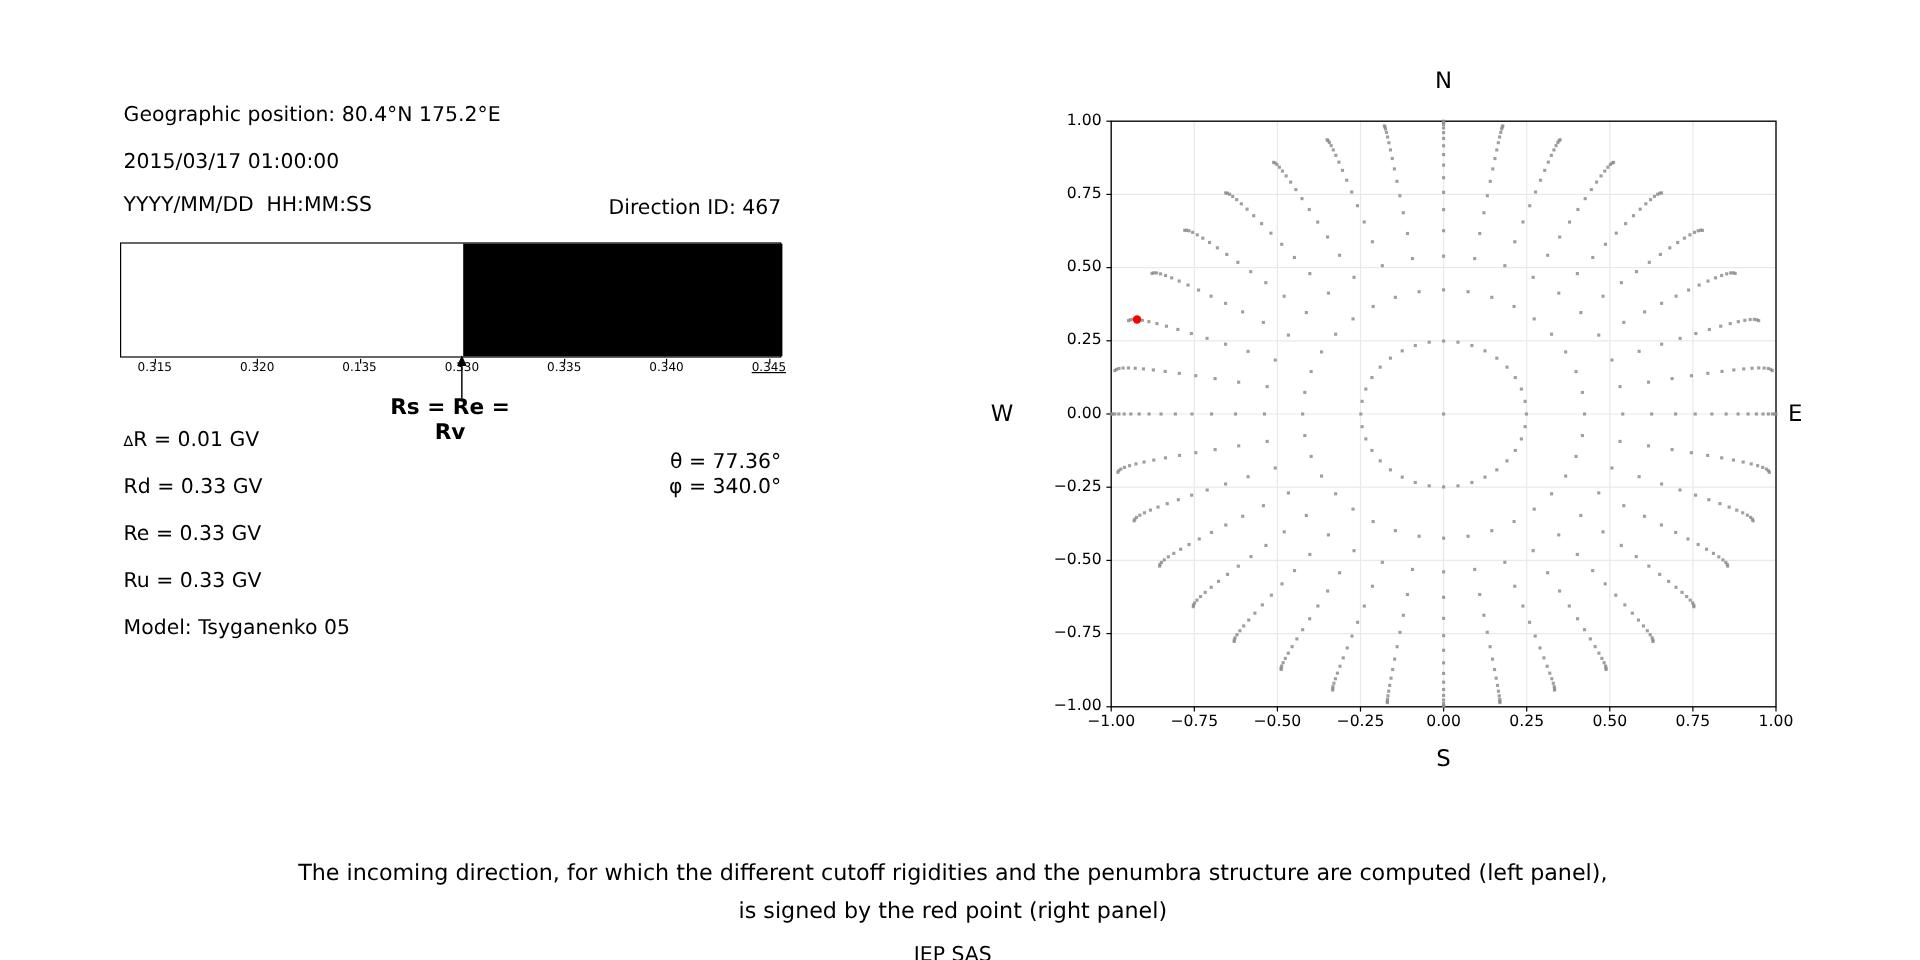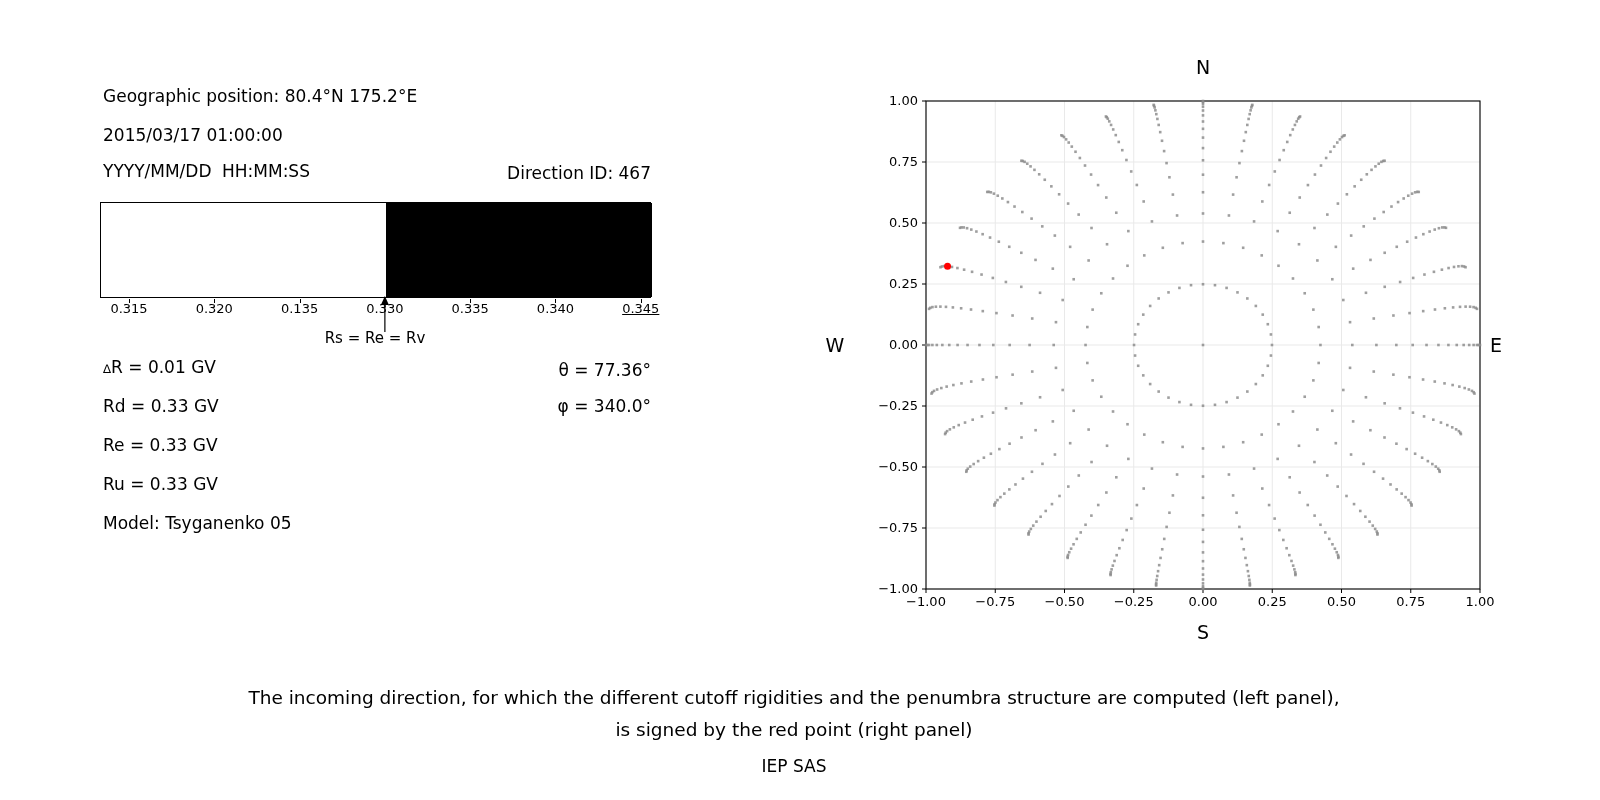--- a/index.html
+++ b/index.html
@@ -1,32 +1,32 @@
 <!DOCTYPE html>
 <html><head>
 <meta charset="utf-8">
 <style>
   html,body{margin:0;padding:0;background:#ffffff;}
   .figure{position:relative;width:1600px;height:800px;background:#ffffff;overflow:hidden;
           font-family:"DejaVu Sans","Liberation Sans",sans-serif;color:#000;}
   .abs{position:absolute;}
   .t17{font-size:17px;}
-  .t13{font-size:15px;}
+  .t13{font-size:18px;font-weight:bold;}
   .t11{font-size:17px;}
   .t19{font-size:19px;}
   .delta{font-size:12px;}
   .right-col{right:949px;text-align:center;}
   .penumbra-bar{position:absolute;left:100px;top:202px;width:551px;height:96px;
                 background:#ffffff;border:1.3px solid #000;box-sizing:border-box;}
   .penumbra-black{position:absolute;top:0;height:100%;background:#000;}
   .bar-tick{position:absolute;width:0;height:4px;border-left:1.3px solid #000;top:299px;}
-  .tick-label{position:absolute;width:70px;text-align:center;font-size:13px;}
+  .tick-label{position:absolute;width:70px;text-align:center;font-size:10px;}
   .sc-xtick{position:absolute;width:70px;text-align:center;font-size:13px;top:594px;}
   .sc-ytick{position:absolute;width:56px;text-align:right;font-size:13px;height:16px;line-height:16px;}
-  .caption{position:absolute;left:0;width:1588px;text-align:center;}
+  .caption{position:absolute;left:0;width:1588px;text-align:center;margin-top:30px;}
   svg{position:absolute;left:0;top:0;}
 </style>
 </head>
 <body>
 
 <div class="figure">
 
   <div class="abs t17" style="left:103px;top:86px;">Geographic position: 80.4°N 175.2°E</div>
   <div class="abs t17" style="left:103px;top:125px;">2015/03/17 01:00:00</div>
   <div class="abs t11" style="left:103px;top:161px;">YYYY/MM/DD</div>
@@ -54,21 +54,21 @@
     </div>
   <div class="abs t13" style="left:315px;top:329px;width:120px;text-align:center;">Rs = Re = Rv</div>
 
   <div class="abs t17" style="left:103px;top:357px;">
     <span class="delta">∆</span><span>R = 0.01 GV</span>
   </div>
   <div class="abs t17" style="left:103px;top:396px;">Rd = 0.33 GV</div>
   <div class="abs t17" style="left:103px;top:435px;">Re = 0.33 GV</div>
   <div class="abs t17" style="left:103px;top:474px;">Ru = 0.33 GV</div>
   <div class="abs t17" style="left:103px;top:513px;">Model: Tsyganenko 05</div>
-  <div class="abs t17 right-col" style="top:360px;">θ = 77.36°</div>
+  <div class="abs t17 right-col" style="top:375px;">θ = 77.36°</div>
   <div class="abs t17 right-col" style="top:396px;">φ = 340.0°</div>
 
   <svg id="plot-svg" width="1600" height="800">
       <line x1="384.8823529411764" y1="304" x2="384.8823529411764" y2="332" stroke="#000" stroke-width="1.2"></line>
       <path d="M 384.8823529411764 296 L 380.8823529411764 305 L 388.8823529411764 305 Z" fill="#000"></path>
       <line x1="926" y1="101" x2="926" y2="589" stroke="#e9e9e9" stroke-width="1"></line>
       <line x1="995.25" y1="101" x2="995.25" y2="589" stroke="#e9e9e9" stroke-width="1"></line>
       <line x1="1064.5" y1="101" x2="1064.5" y2="589" stroke="#e9e9e9" stroke-width="1"></line>
       <line x1="1133.75" y1="101" x2="1133.75" y2="589" stroke="#e9e9e9" stroke-width="1"></line>
       <line x1="1203" y1="101" x2="1203" y2="589" stroke="#e9e9e9" stroke-width="1"></line>

